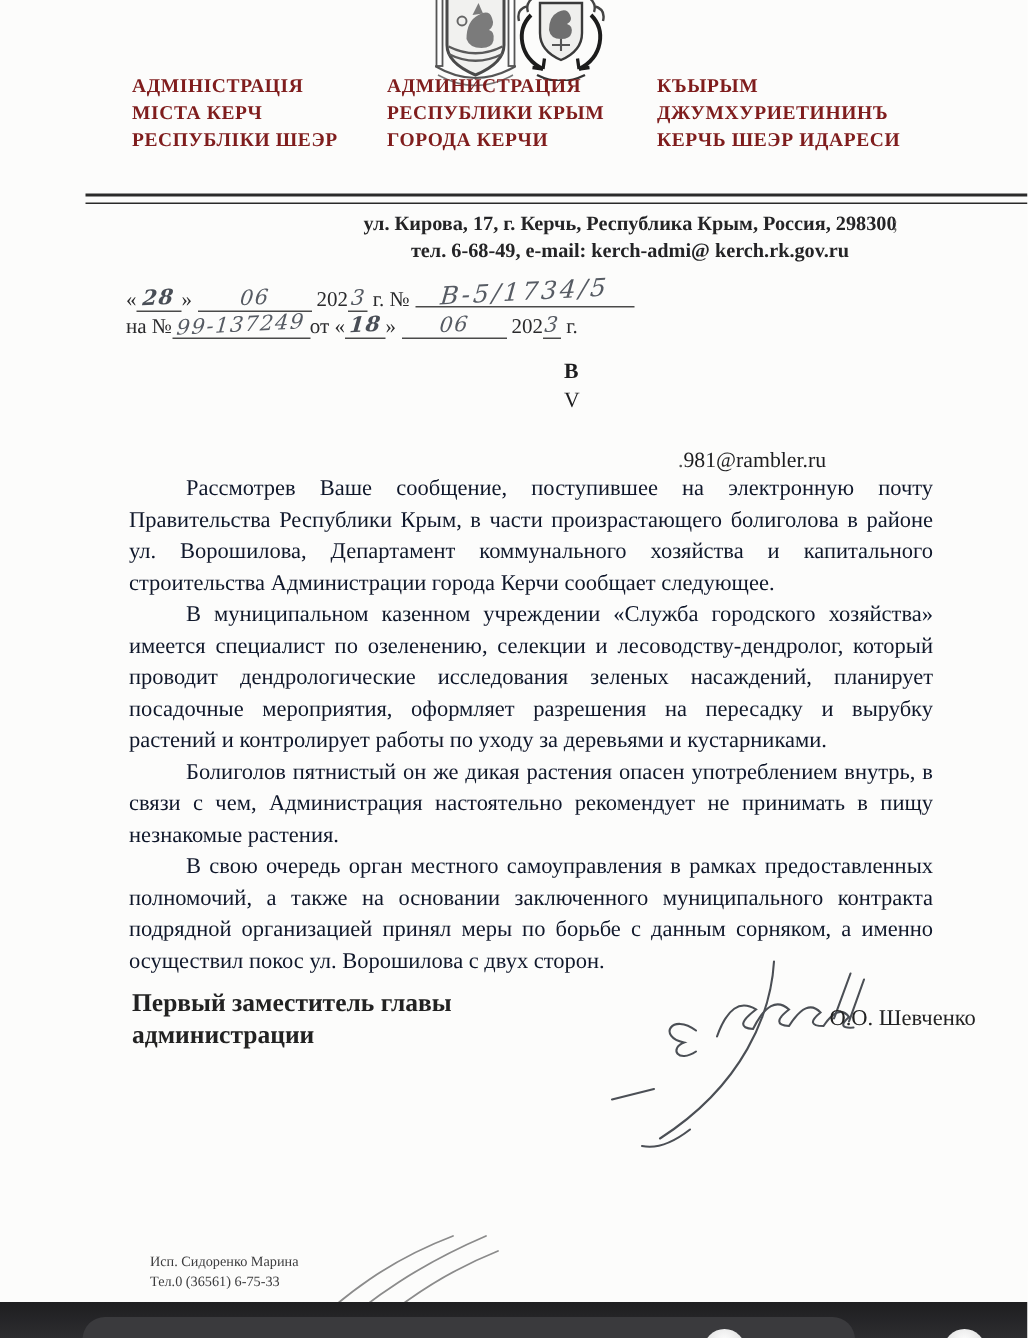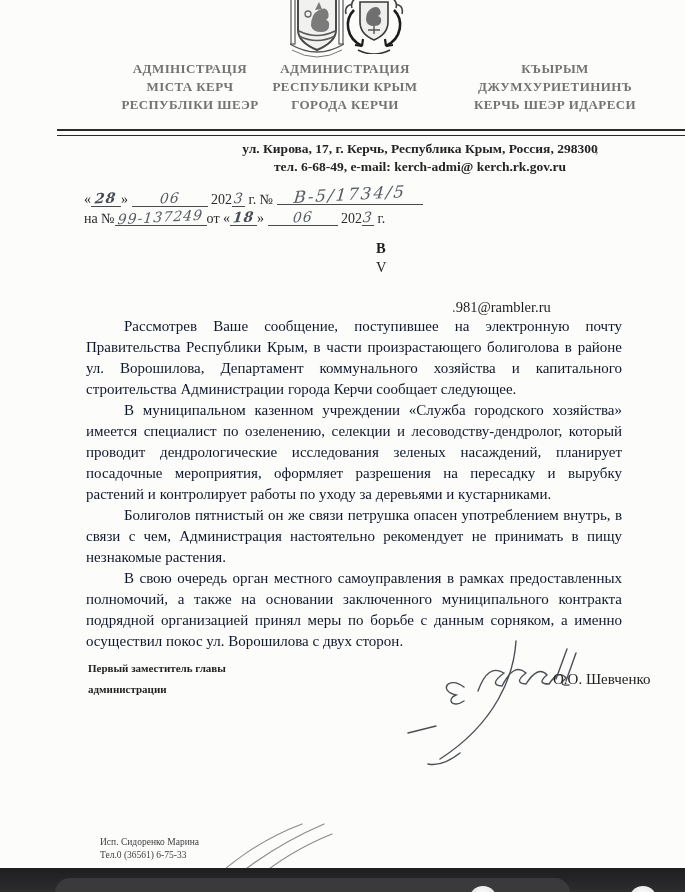--- a/index.html
+++ b/index.html
@@ -8,23 +8,23 @@
     background:#fcfcfb;
     font-family:"Liberation Serif", serif;
     color:#1d1d1f;
   }
   
   .emblem{position:absolute;top:0;}
   .emblem-left{left:290;left:290px;width:54px;height:58px;}
   .emblem-right{left:344px;width:60px;height:54px;}
   
   .hdr-col{
-    position:absolute;top:60px;text-align:center;
+    position:absolute;top:48px;
     font-weight:bold;font-size:13px;line-height:18px;letter-spacing:.4px;
-    color:#737373;
+    color:#7f1d1d;
   }
   .hdr-col .ln{display:block;}
   .col-uk{left:88px;width:204px;}
   .col-ru{left:258px;width:174px;}
   .col-ct{left:438px;width:234px;}
   
   .rule{
     position:absolute;left:57px;right:0;top:129px;height:4px;
     border-top:2.5px solid #2a2a2a;border-bottom:1.3px solid #2a2a2a;
   }
@@ -54,21 +54,21 @@
   .recip-email{position:absolute;left:76px;top:18.5px;white-space:nowrap;margin-top:40px;}
   .recip-v{position:absolute;left:0;top:18.5px;}
   .recip-dot{color:#555;}
   
   .bodytext{
     position:absolute;left:86px;top:316px;width:536px;
     font-size:15px;line-height:21px;text-align:justify;color:#0f172a;
   }
   .bodytext p{margin:0;text-indent:38px;}
   
-  .sig-title{position:absolute;left:88px;top:658px;font-weight:bold;font-size:11px;line-height:21px;color:#222;}
+  .sig-title{position:absolute;left:88px;top:658px;font-weight:bold;font-size:17px;line-height:21px;color:#222;}
   .sig-name{position:absolute;left:553px;top:671px;font-weight:normal;font-size:15px;color:#222;white-space:nowrap;}
   .sig-svg{position:absolute;left:398px;top:633px;}
   
   .footer{position:absolute;left:100px;top:836px;font-size:9.5px;line-height:12.5px;color:#3c3c3e;}
   .pen-strokes{position:absolute;left:150px;top:810px;}
   
   .bottombar{
     position:absolute;left:0;right:0;bottom:0;height:24px;
     background:linear-gradient(#1e1e20,#2d2d30);overflow:hidden;
   }
@@ -152,21 +152,21 @@
 
   <div class="recipient">
     <span class="recip-b">В</span>
     <span class="recip-v">V</span>
     <span class="recip-email"><span class="recip-dot">.</span><span>981@rambler.ru</span></span>
   </div>
 
   <div class="bodytext">
     <p>Рассмотрев Ваше сообщение, поступившее на электронную почту Правительства Республики Крым, в части произрастающего болиголова в районе ул. Ворошилова, Департамент коммунального хозяйства и капитального строительства Администрации города Керчи сообщает следующее.</p>
     <p>В муниципальном казенном учреждении «Служба городского хозяйства» имеется специалист по озеленению, селекции и лесоводству-дендролог, который проводит дендрологические исследования зеленых насаждений, планирует посадочные мероприятия, оформляет разрешения на пересадку и вырубку растений и контролирует работы по уходу за деревьями и кустарниками.</p>
-    <p>Болиголов пятнистый он же связи петрушка опасен употреблением внутрь, в связи с чем, Администрация настоятельно рекомендует не принимать в пищу незнакомые растения.</p>
+    <p>Болиголов пятнистый он же дикая растения опасен употреблением внутрь, в связи с чем, Администрация настоятельно рекомендует не принимать в пищу незнакомые растения.</p>
     <p>В свою очередь орган местного самоуправления в рамках предоставленных полномочий, а также на основании заключенного муниципального контракта подрядной организацией принял меры по борьбе с данным сорняком, а именно осуществил покос ул. Ворошилова с двух сторон.</p>
   </div>
 
   <div class="sig-title">
     <div>Первый заместитель главы</div>
     <div>администрации</div>
   </div>
 
   <svg class="sig-svg" width="190" height="145" viewBox="0 0 190 145" fill="none" stroke="#4b4f55" stroke-width="1.4" stroke-linecap="round">
     <path d="M118,8 C116,42 98,90 42,126"></path>

